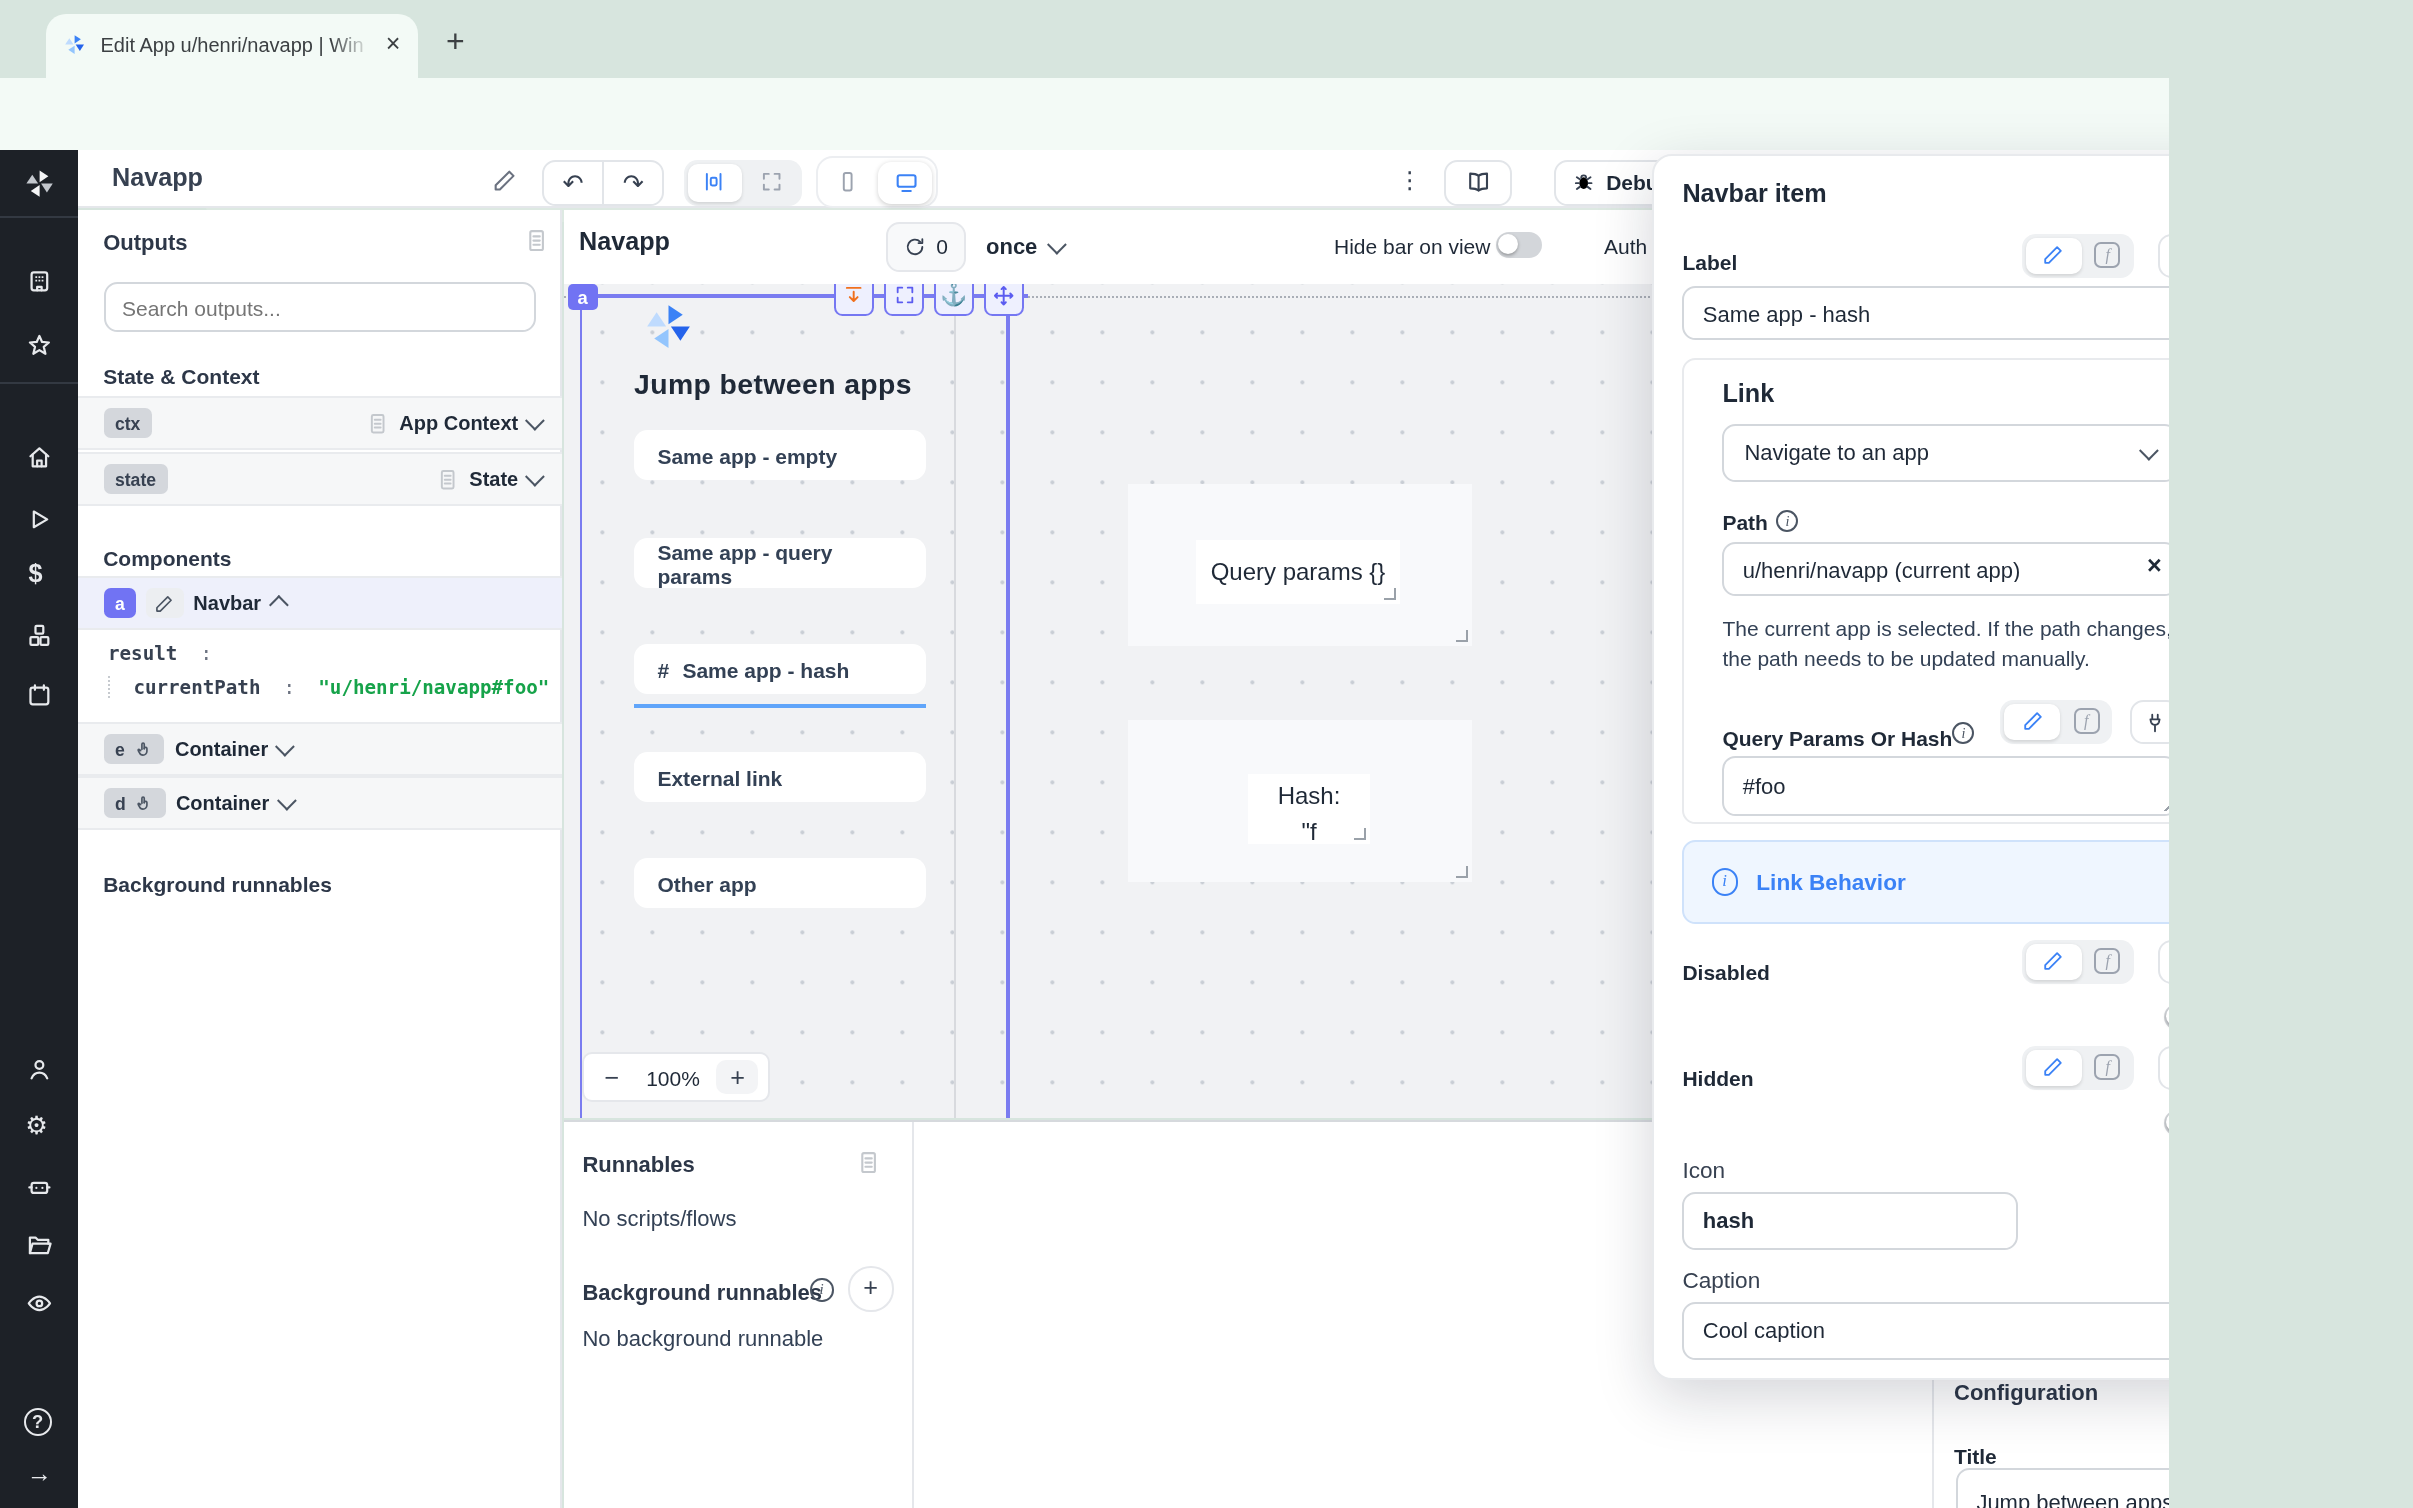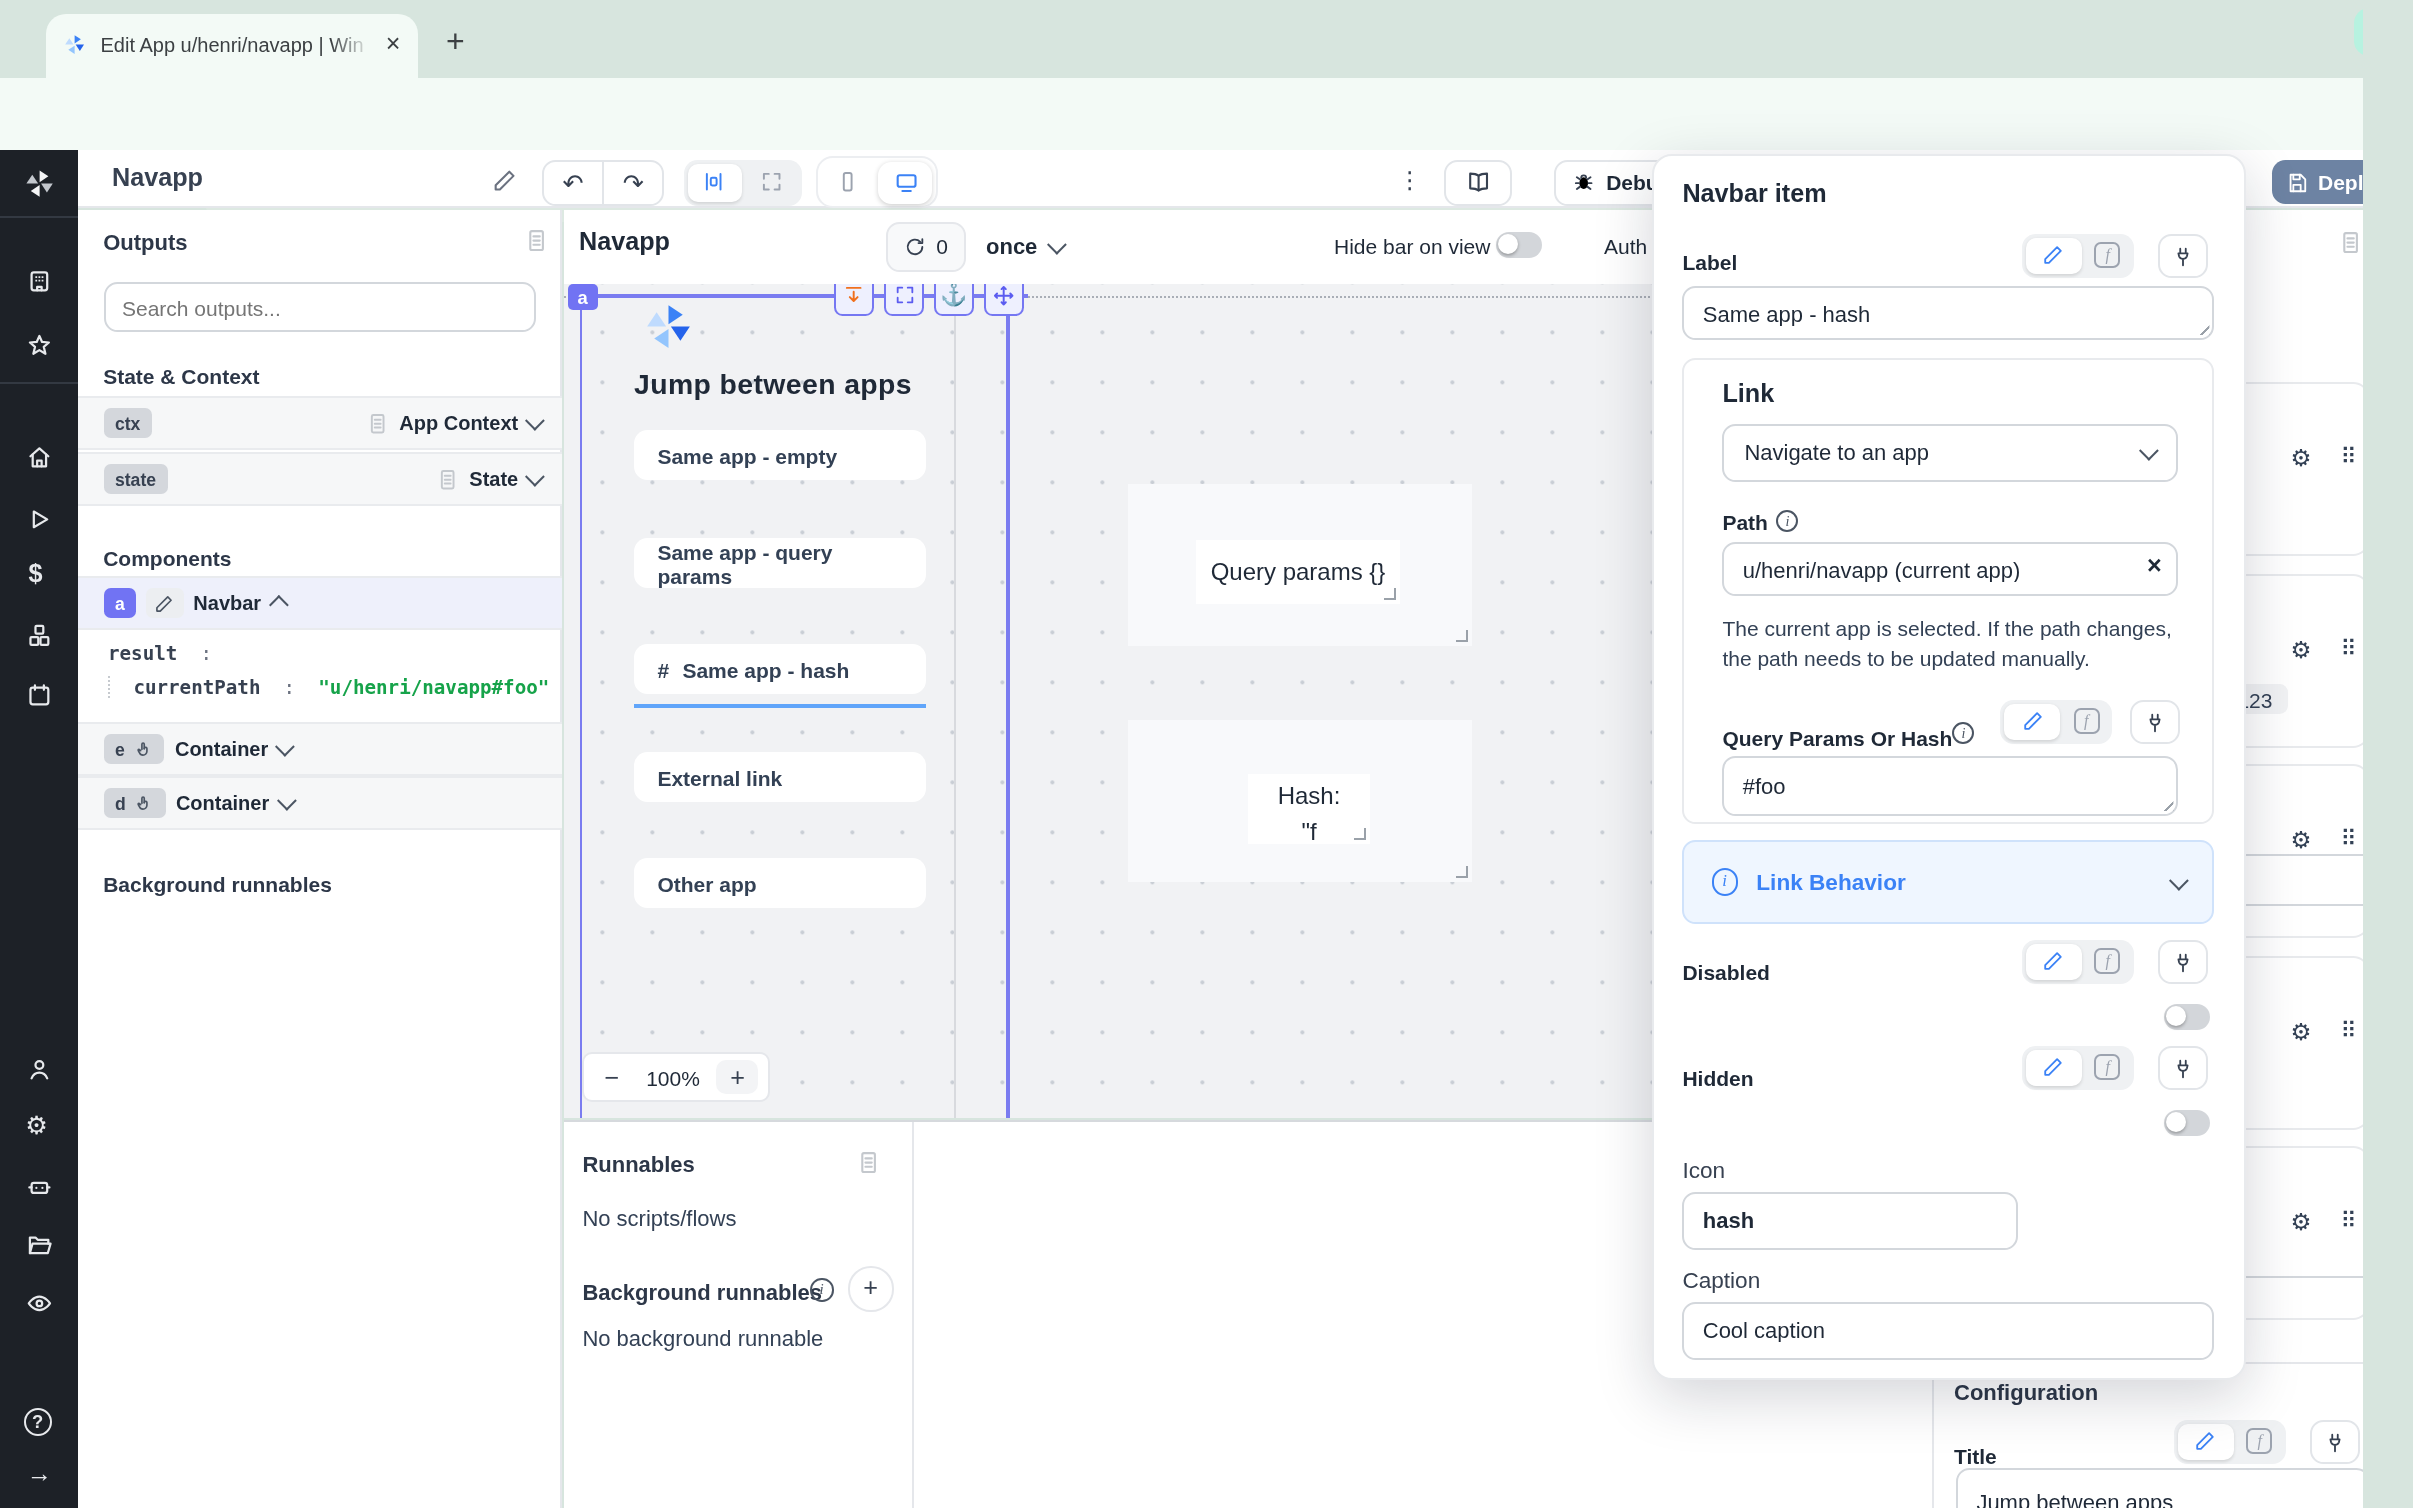--- a/index.html
+++ b/index.html
@@ -1,16 +1,16 @@
 <!DOCTYPE html>
 <html style="font-size:13.4px"><head>
 <meta charset="utf-8">
 <style>
   html,body{margin:0;padding:0;background:#d7e5de;}
-  .viewport{width:2363px;height:1508px;overflow:hidden;position:relative;}
+  .viewport{width:2169px;height:1508px;overflow:hidden;position:relative;}
   .stage{width:1207px;height:754px;transform:scale(2);transform-origin:0 0;position:relative;
          font-family:"Liberation Sans",sans-serif;color:#1f2937;-webkit-font-smoothing:antialiased;}
   .abs{position:absolute;}
   
   svg.ic{display:block;}
   svg.ic path,svg.ic circle,svg.ic rect,svg.ic line,svg.ic polyline,svg.ic polygon{
     fill:none;stroke:currentColor;stroke-width:2;stroke-linecap:round;stroke-linejoin:round;}
   svg.ic .fl{fill:currentColor;stroke:none;}
   
   .tabstrip{left:0;top:0;width:1207px;height:39px;background:#d7e5de;}

